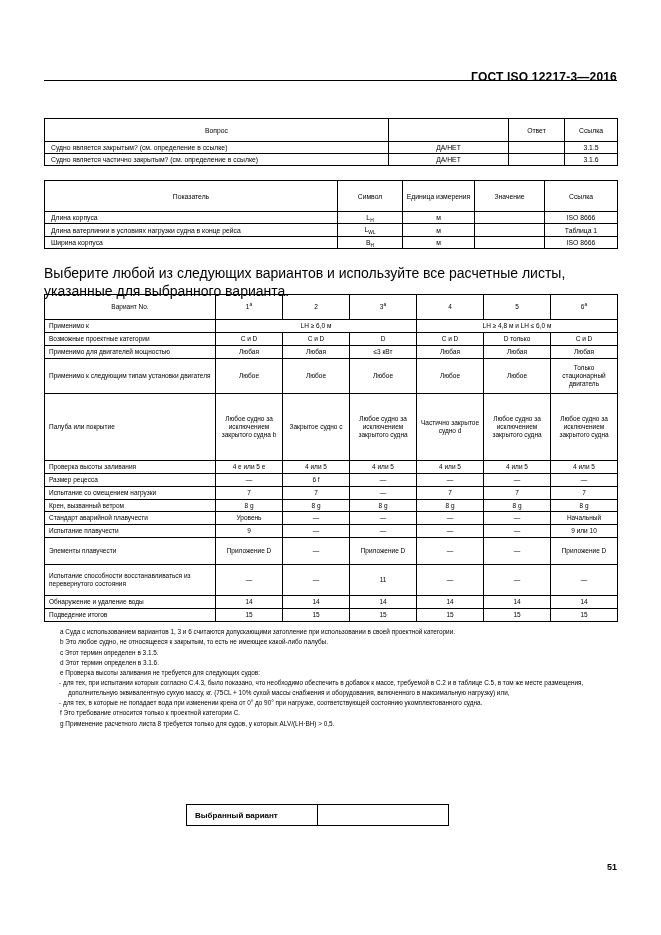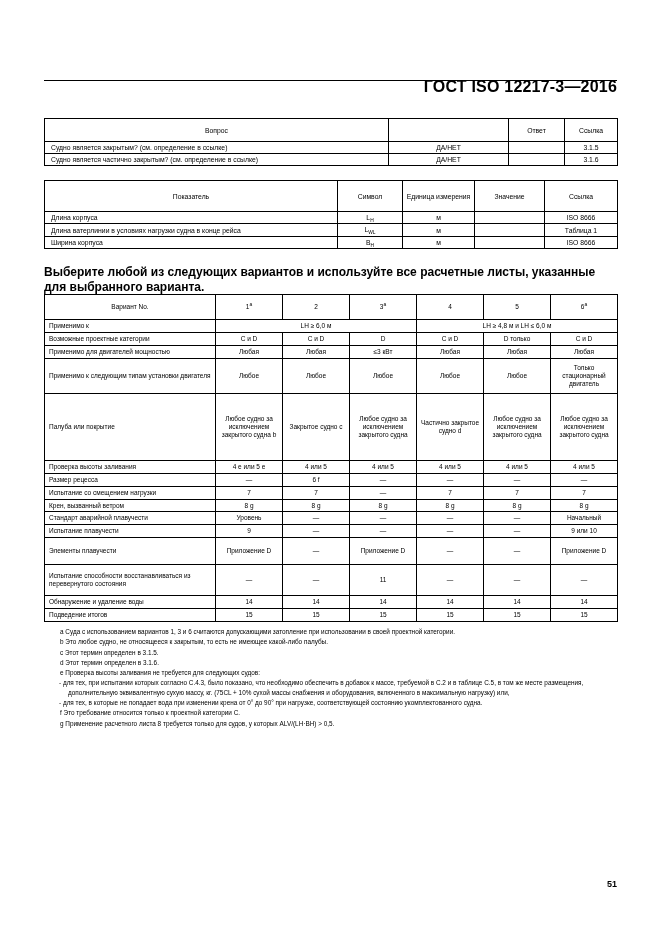--- a/index.html
+++ b/index.html
@@ -26,22 +26,22 @@
   .header-rule {
     position: absolute;
     left: 44px;
     top: 80px;
     width: 573px;
     border-top: 1.4px solid #000;
   }
   .header-title {
     position: absolute;
     right: 44px;
-    top: 78px;
-    font-size: 16px;
+    top: 70px;
+    font-size: 12px;
     font-weight: bold;
     letter-spacing: 0.2px;
   }
   .doc-title {
     position: absolute;
     left: 55px;
     top: 98px;
     font-size: 9.4px;
     font-weight: bold;
   }
@@ -69,22 +69,22 @@
 
   
   #t2 { left: 44px; top: 180px; width: 573px; }
   #t2 td.lbl { text-align: left; padding-left: 6px; }
 
   .instr {
     position: absolute;
     left: 44px;
     top: 265px;
     width: 575px;
-    font-size: 12px;
-    font-weight: bold;
+    font-size: 14px;
+    font-weight: normal;
     line-height: 1.25;
   }
 
   
   #t3 { left: 44px; top: 294px; width: 573px; }
   #t3 td { font-size: 6.5px; line-height: 1.22; }
   #t3 td.rowlbl { text-align: left; padding-left: 4px; }
   sup { font-size: 75%; vertical-align: super; line-height: 0; }
   sub { font-size: 72%; vertical-align: sub; line-height: 0; }
 
@@ -103,21 +103,20 @@
   #t4 { left: 186px; top: 804px; width: 262px; }
   #t4 td { height: 16px; }
   #t4 td.k { text-align: left; padding-left: 8px; font-weight: bold; font-size: 8px; }
 
   .pagenum {
     position: absolute;
     right: 44px;
     top: 862px;
     font-size: 9px;
     font-weight: bold;
-    margin-top: 17px;
   }
 </style>
 </head>
 <body>
 
 <div class="page">
 
   <div class="header-title">ГОСТ ISO 12217-3—2016</div>
   <div class="header-rule"></div>
 
@@ -367,15 +366,27 @@
     <p class="ind1">b Это любое судно, не относящееся к закрытым, то есть не имеющее какой-либо палубы.</p>
     <p class="ind1">c Этот термин определен в 3.1.5.</p>
     <p class="ind1">d Этот термин определен в 3.1.6.</p>
     <p class="ind1">e Проверка высоты заливания не требуется для следующих судов:</p>
     <p class="hang">- для тех, при испытании которых согласно C.4.3, было показано, что необходимо обеспечить в добавок к массе, требуемой в C.2 и в таблице C.5, в том же месте размещения, дополнительную эквивалентную сухую массу, кг. (75CL + 10% сухой массы снабжения и оборудования, включенного в максимальную нагрузку) или,</p>
     <p class="hang">- для тех, в которые не попадает вода при изменении крена от 0° до 90° при нагрузке, соответствующей состоянию укомплектованного судна.</p>
     <p class="ind1">f Это требование относится только к проектной категории С.</p>
     <p class="ind1">g Применение расчетного листа 8 требуется только для судов, у которых ALV/(LH·BH) &gt; 0,5.</p>
   </div>
 
+  <table class="tbl" id="t4">
+    <colgroup>
+        <col style="width:131px">
+        <col style="width:131px">
+      </colgroup>
+    <tbody>
+      <tr>
+        <td class="k">Выбранный вариант</td>
+        <td></td>
+      </tr>
+    </tbody>
+  </table>
 
   <div class="pagenum">51</div>
 </div>
 
 </body></html>

